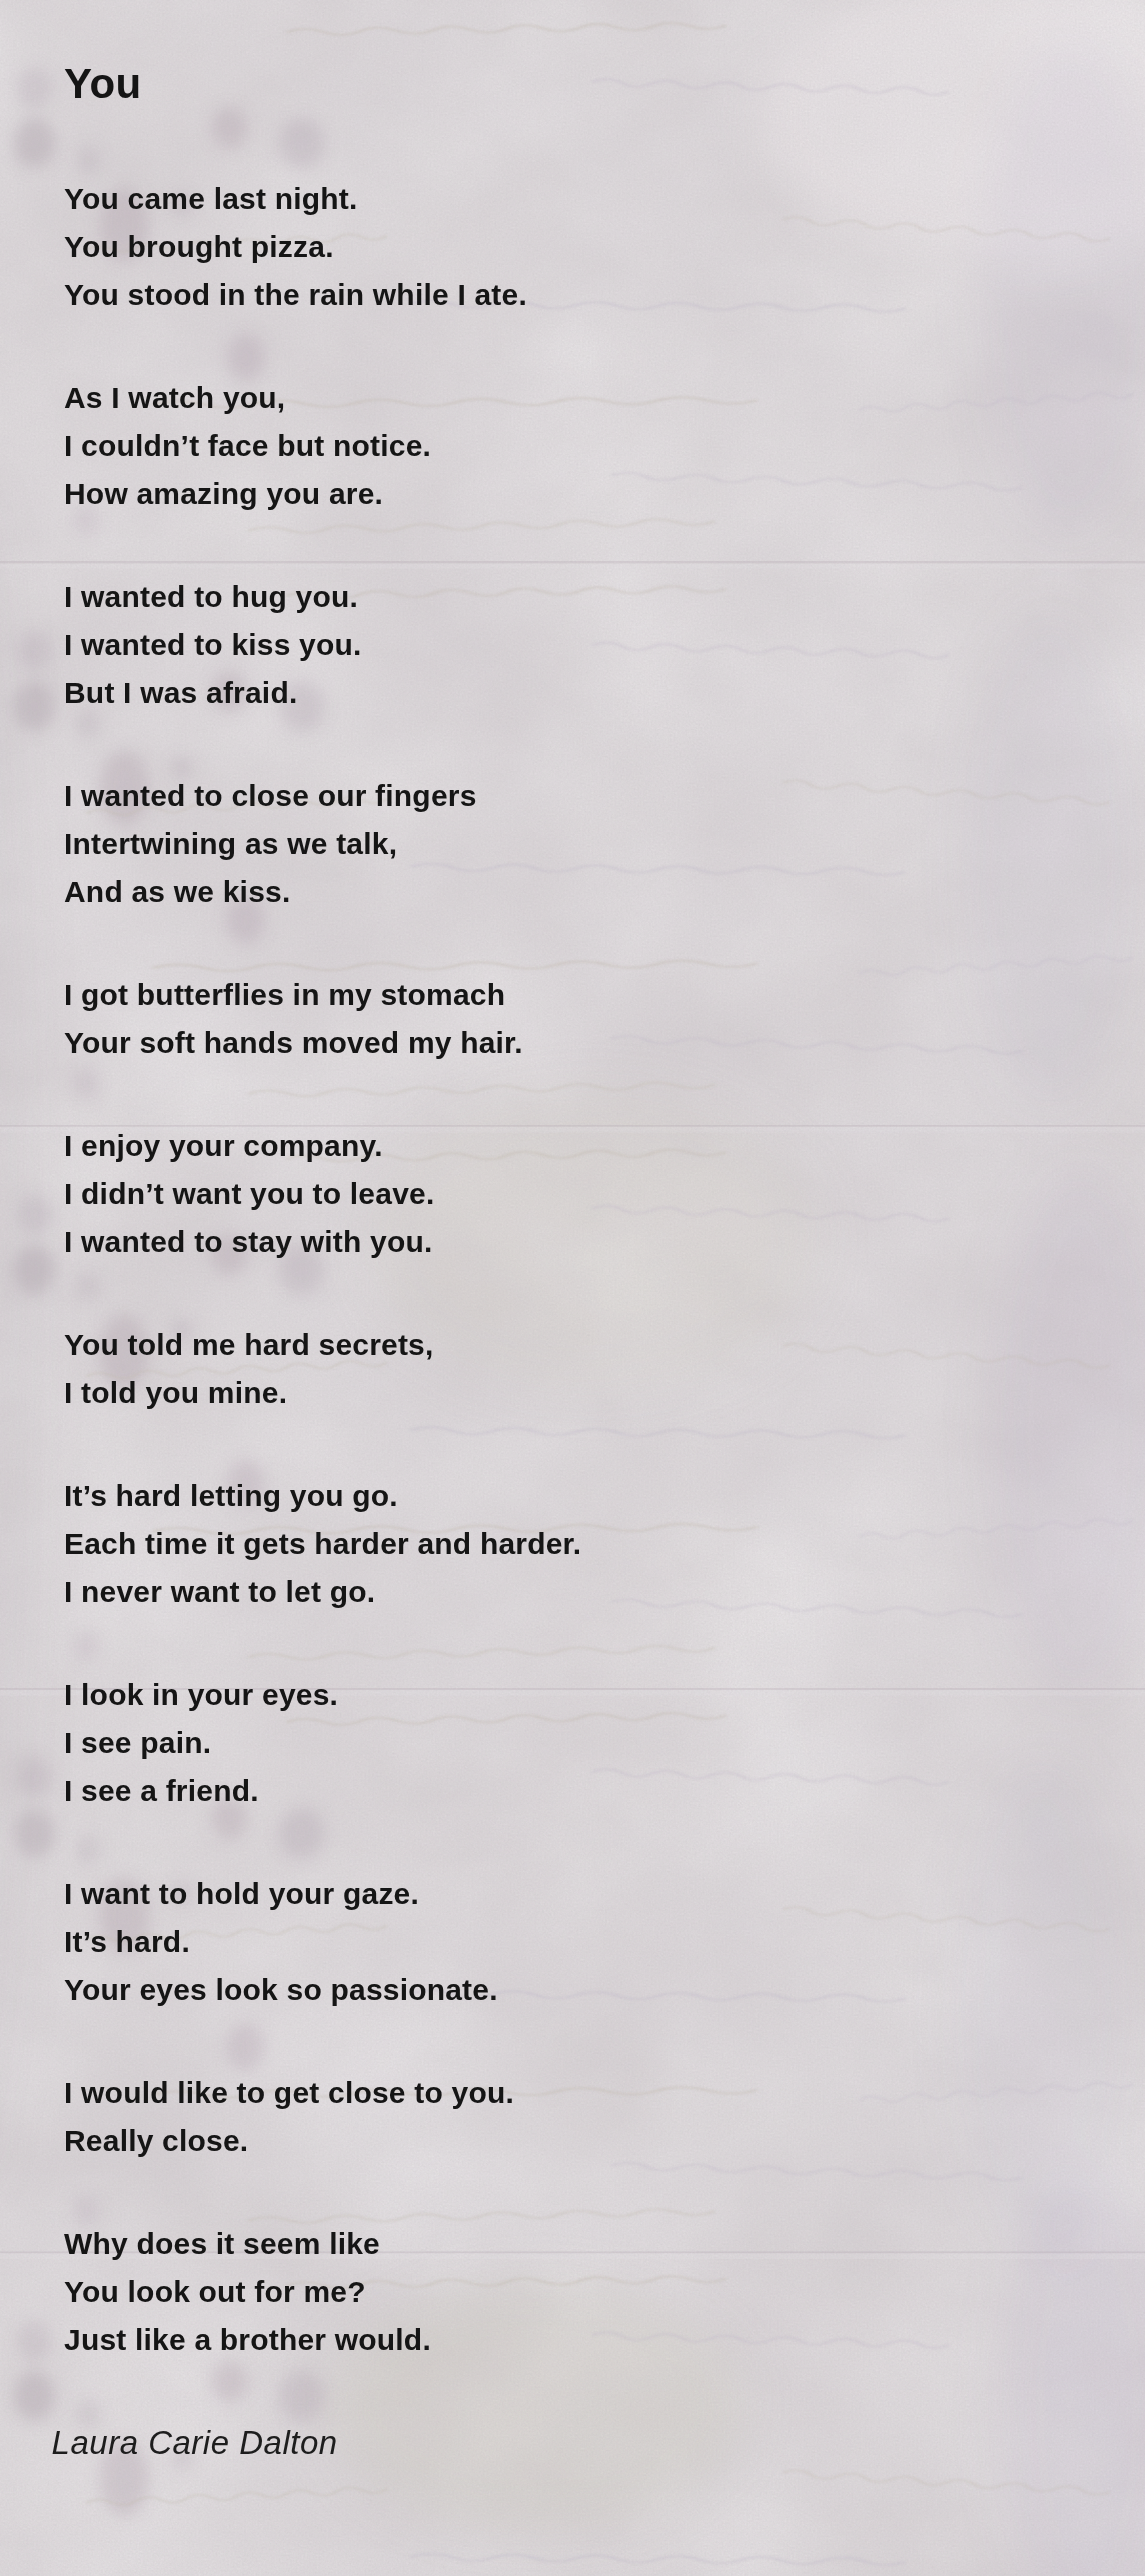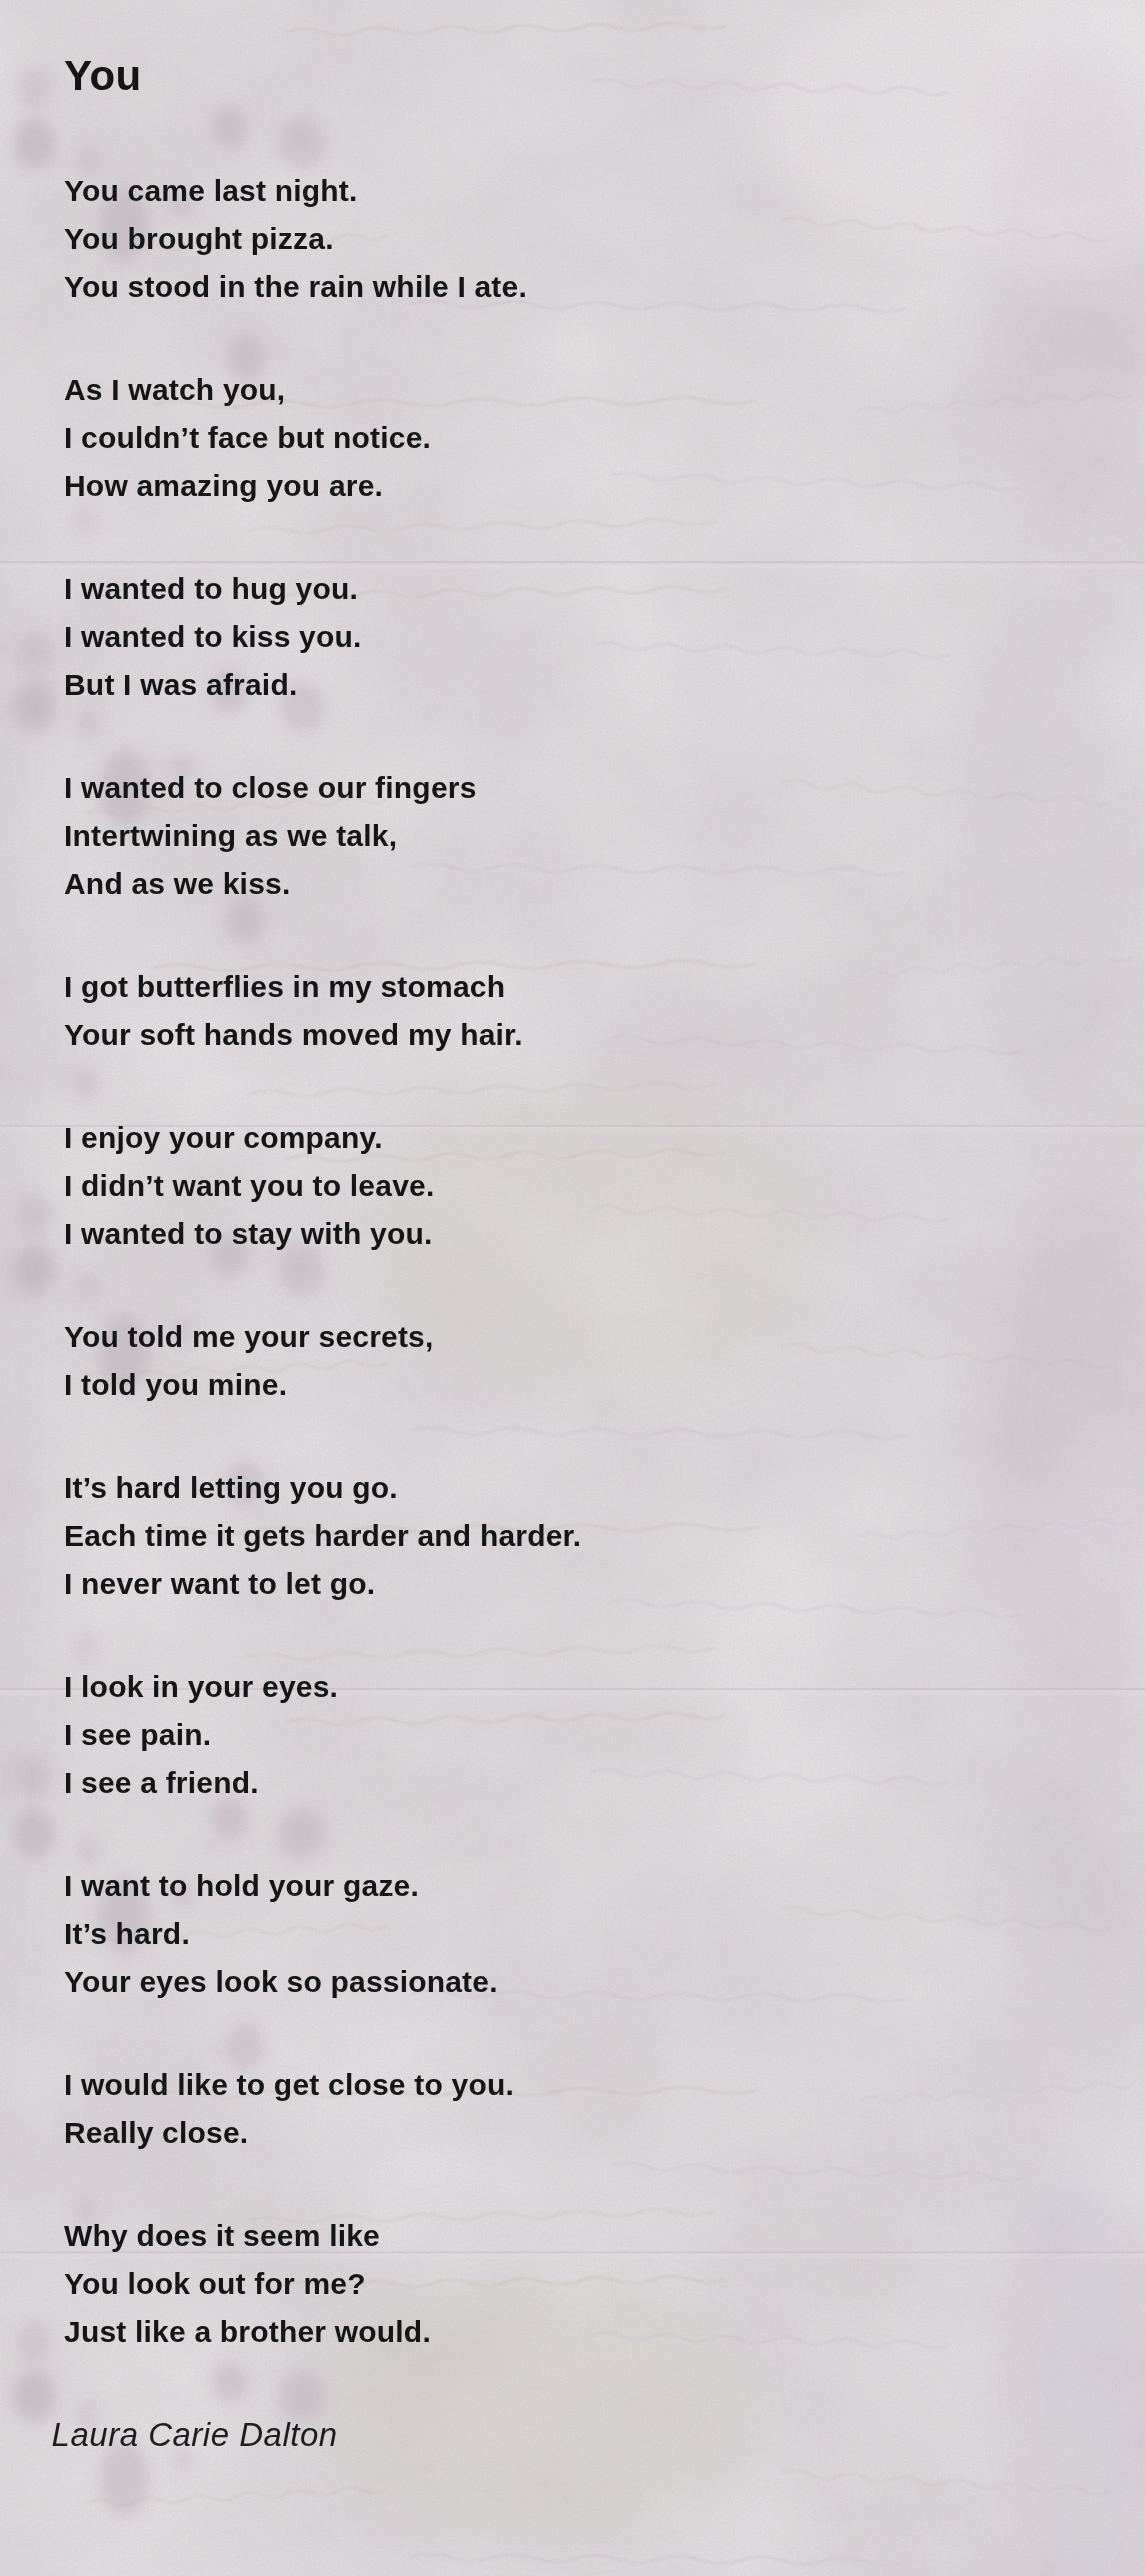--- a/index.html
+++ b/index.html
@@ -18,21 +18,21 @@
   .texture {
     position: absolute;
     left: 0;
     top: 0;
     z-index: 0;
     display: block;
   }
   .content {
     position: absolute;
     left: 64px;
-    top: 4px;
+    top: 12px;
     width: 1031px;
     z-index: 1;
     color: #151515;
   }
   .poem-title {
     margin: 0;
     padding-top: 51px;
     font-size: 42px;
     line-height: 42px;
     font-weight: 700;
@@ -191,21 +191,21 @@
       <div class="poem-line">Your soft hands moved my hair.</div>
     </div>
 
     <div class="stanza">
       <div class="poem-line">I enjoy your company.</div>
       <div class="poem-line">I didn’t want you to leave.</div>
       <div class="poem-line">I wanted to stay with you.</div>
     </div>
 
     <div class="stanza">
-      <div class="poem-line">You told me your secrets,</div>
+      <div class="poem-line">You told me hard secrets,</div>
       <div class="poem-line">I told you mine.</div>
     </div>
 
     <div class="stanza">
       <div class="poem-line">It’s hard letting you go.</div>
       <div class="poem-line">Each time it gets harder and harder.</div>
       <div class="poem-line">I never want to let go.</div>
     </div>
 
     <div class="stanza">

